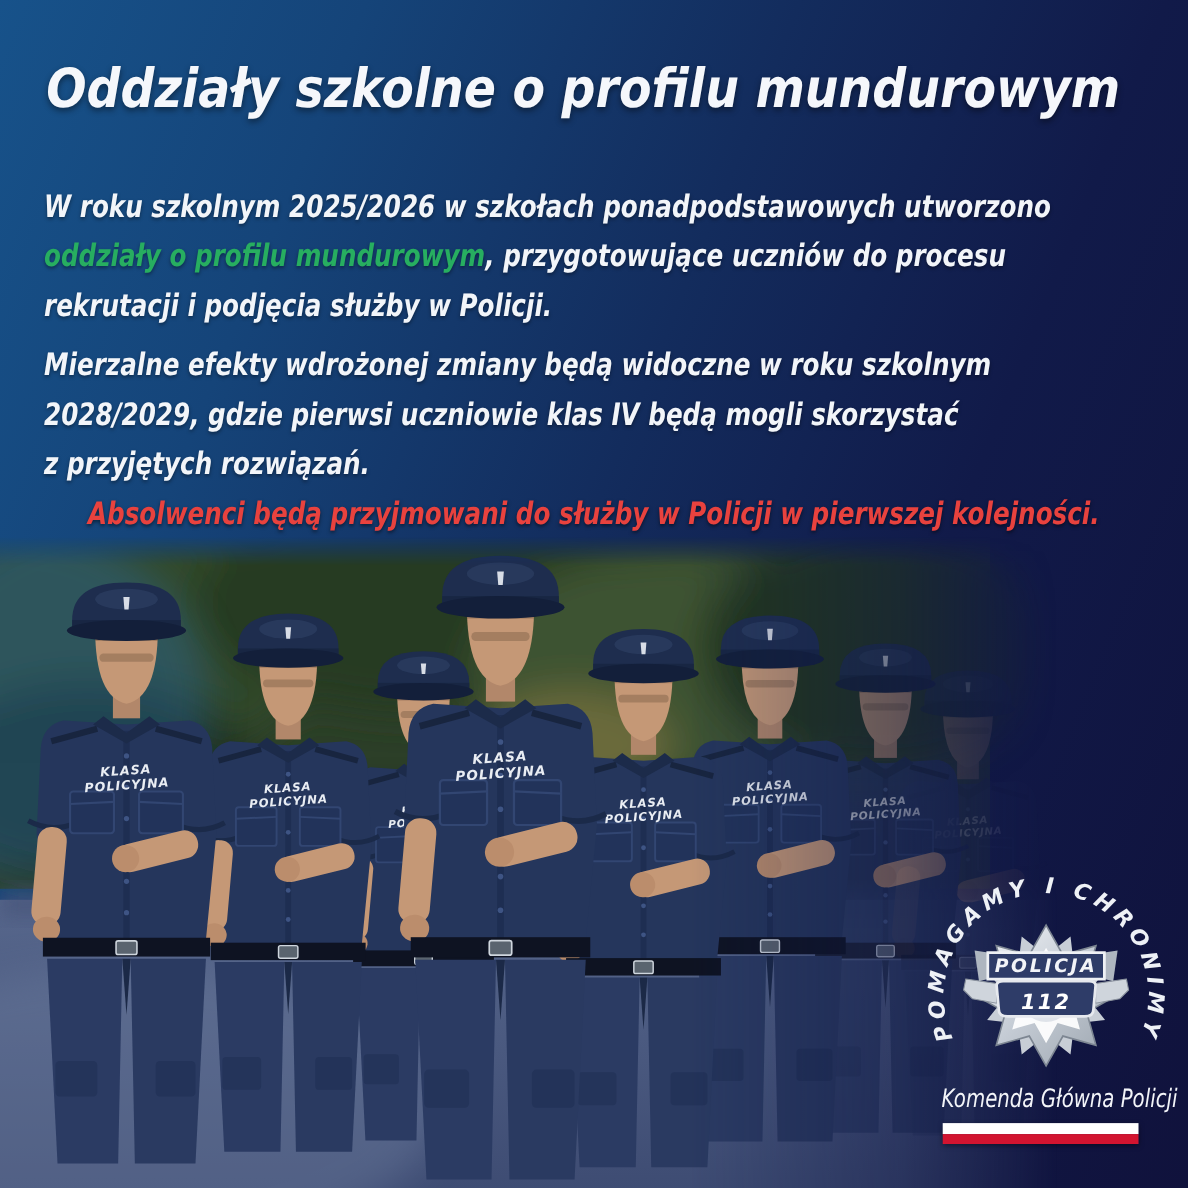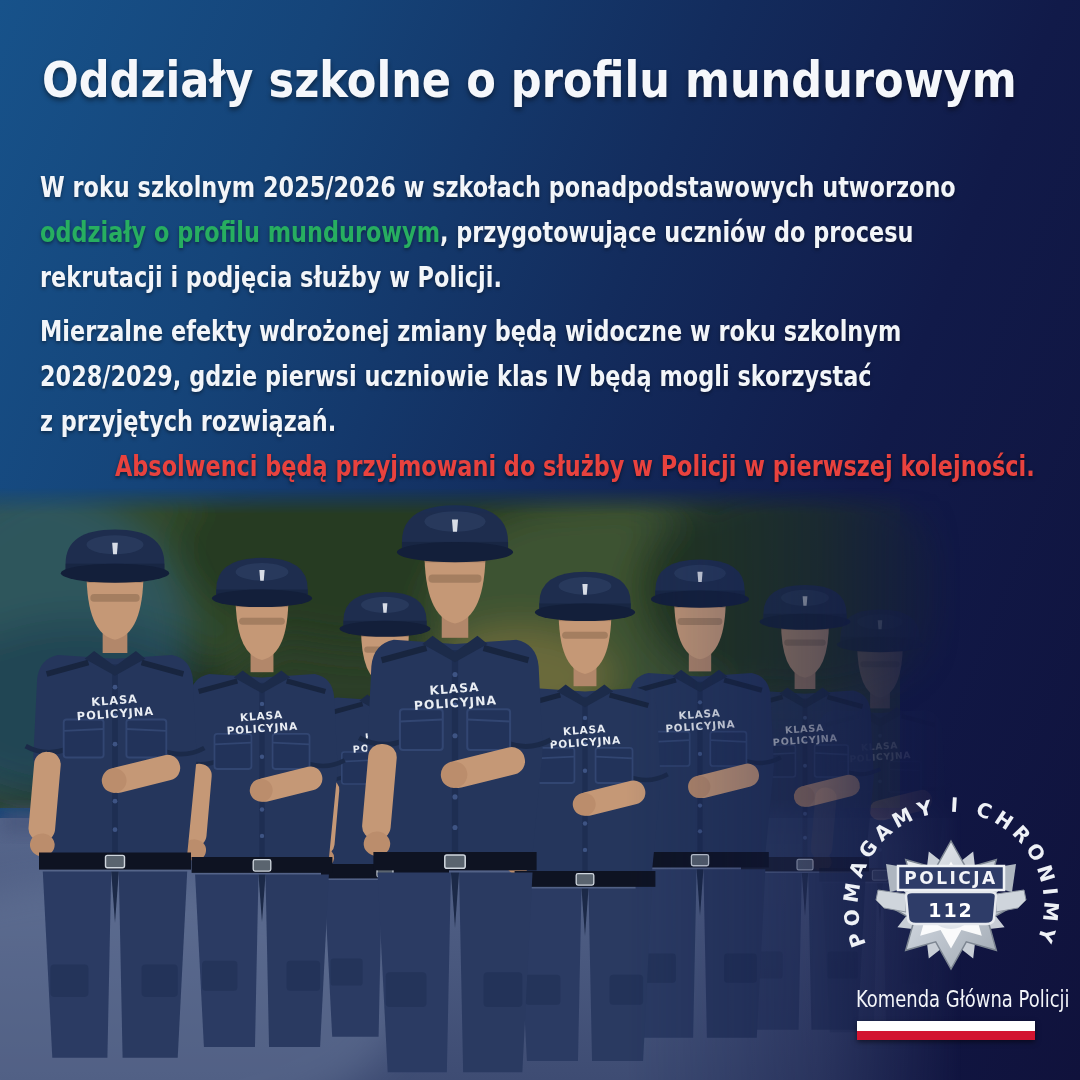--- a/index.html
+++ b/index.html
@@ -2,41 +2,42 @@
 <html><head>
 <meta charset="utf-8">
 <style>
   * { margin:0; padding:0; box-sizing:border-box; }
   html,body { width:1080px; height:1080px; }
   body { font-family:"DejaVu Sans","Liberation Sans",sans-serif; overflow:hidden; }
 
   .poster {
     position:relative; width:1080px; height:1080px; overflow:hidden;
     background:linear-gradient(112deg,#17528a 0%,#154479 22%,#132c5d 48%,#111a49 70%,#10123c 100%);
+    font-style:italic;
   }
 
   
   .title {
     position:absolute; left:42px; top:52px; width:1020px;
     font-size:49px; font-weight:700; color:#f5f7fb; white-space:nowrap;
     transform:scaleX(.88); transform-origin:0 50%;
     text-shadow:0 3px 6px rgba(0,0,0,.45);
   }
 
   
   .copy { position:absolute; left:40px; color:#f2f5f9; font-weight:700;
           font-size:28px; line-height:45px; white-space:nowrap;
           transform:scaleX(.8); transform-origin:0 0;
           text-shadow:0 2px 4px rgba(0,0,0,.4); }
   .p1 { top:165px; }
   .p2 { top:309px; }
   .green { color:#27ae60; }
 
   .highlight-wrap { position:absolute; top:450px; left:0; width:1080px;
-                    display:flex; justify-content:flex-start; }
+                    display:flex; justify-content:center; }
   .highlight { font-size:28px; font-weight:700; color:#e8423e; white-space:nowrap;
                transform:scaleX(.8); transform-origin:50% 50%;
                text-shadow:0 2px 4px rgba(0,0,0,.5); }
 
   
   .photo-fadeTop { position:absolute; left:0; top:488px; width:1080px; height:592px;
     -webkit-mask-image:linear-gradient(to bottom,transparent 0,#000 26px);
             mask-image:linear-gradient(to bottom,transparent 0,#000 26px); }
   .photo-fadeRight { width:100%; height:100%;
     -webkit-mask-image:linear-gradient(to right,#000 58%,rgba(0,0,0,.55) 76%,transparent 89%);

